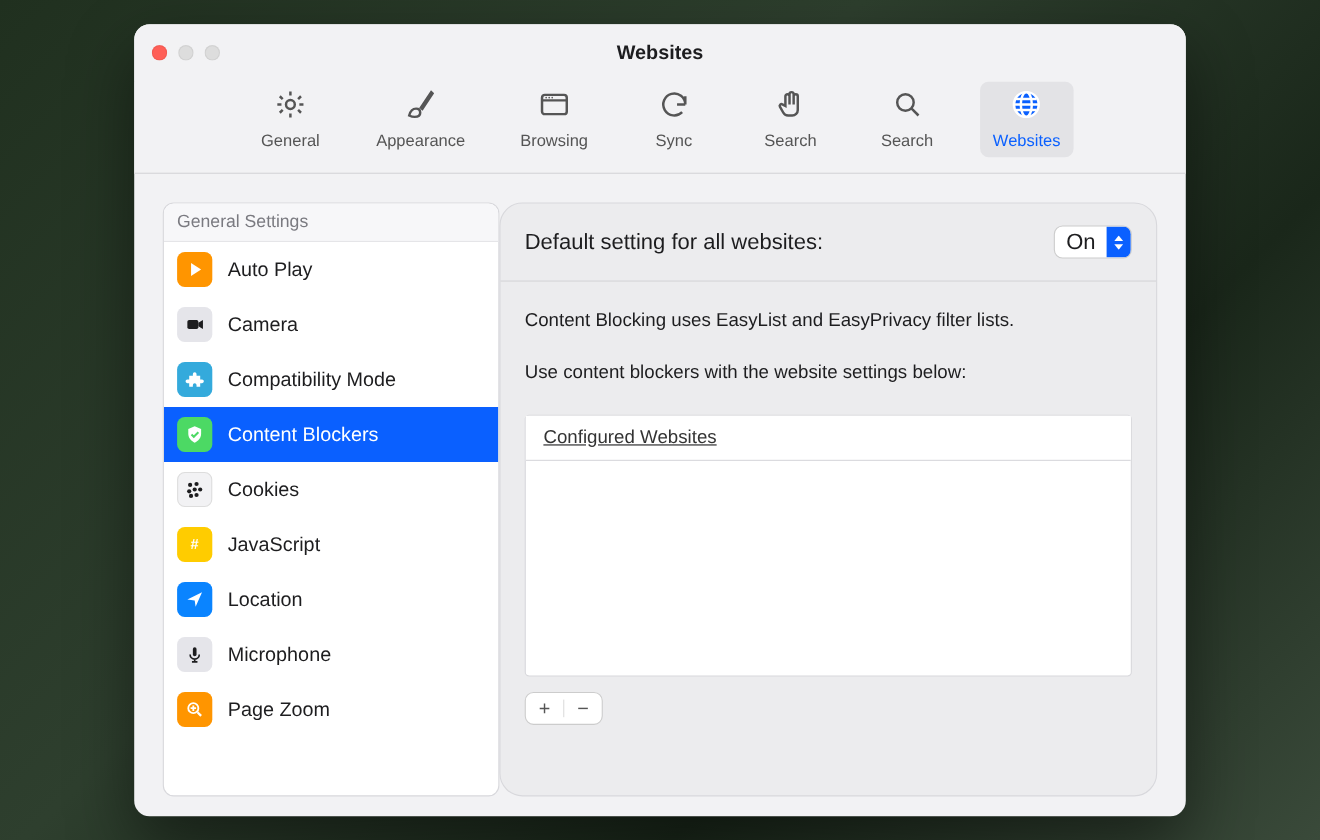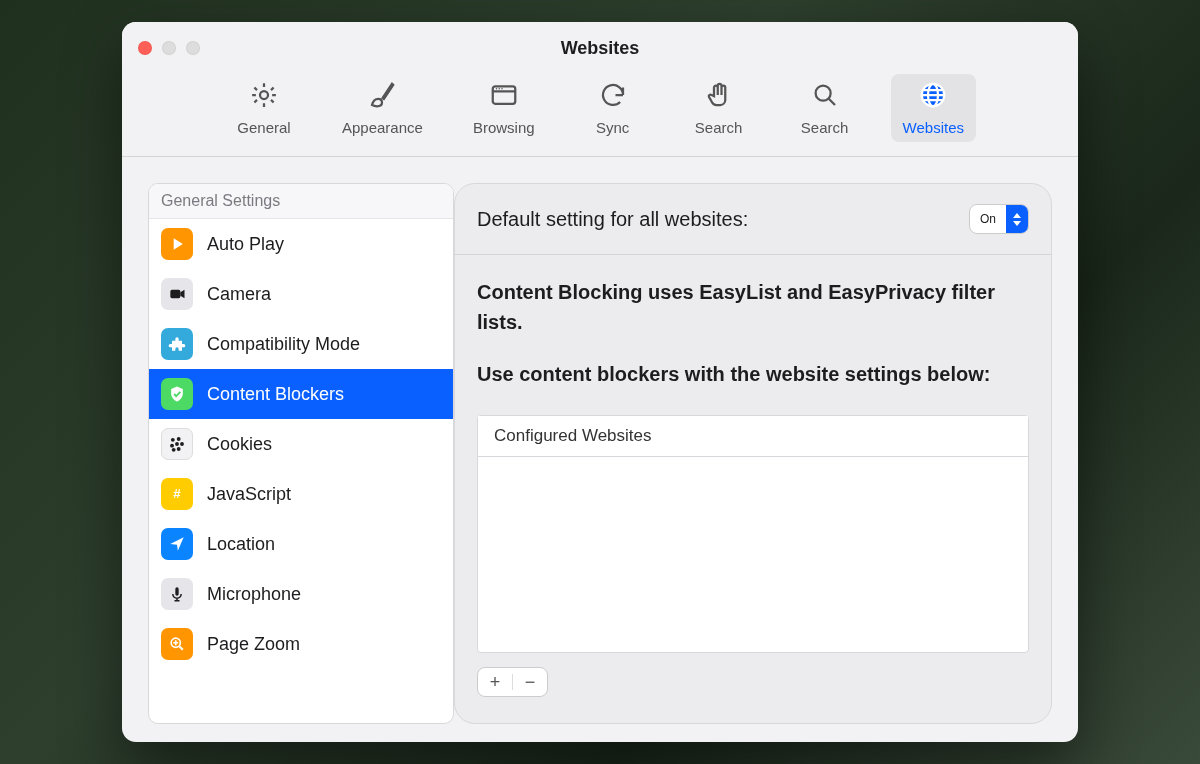--- a/index.html
+++ b/index.html
@@ -117,36 +117,37 @@
     padding: 20px 22px;
     border-bottom: 1px solid #d4d4d7;
     font-size: 20px;
   }
   .select {
     display: flex; align-items: center;
     background: #fff; border: 1px solid #ccc;
     border-radius: 8px; overflow: hidden;
     height: 30px;
   }
-  .sel-label { padding: 0 10px; font-size: 12px; }
+  .sel-label { padding: 0 10px; font-size: 20px; }
   .sel-arrows {
     width: 22px; height: 100%;
     background: #0a60ff;
     display: flex; flex-direction: column; align-items: center; justify-content: center;
     gap: 1px;
   }
   .sel-arrows svg { width: 10px; height: 6px; display:block; }
-  .desc { padding: 22px 22px 0 22px; font-size: 20px; line-height: 1.5; font-weight: bold; }
+  .desc { padding: 22px 22px 0 22px; font-size: 17px; line-height: 1.5; }
   .desc p { margin-bottom: 22px; }
   .table {
     margin: 4px 22px 14px 22px;
     background: #fff;
     border: 1px solid #d8d8dc;
     border-radius: 4px;
     height: 238px;
+    text-decoration: underline;
   }
   .thead {
     padding: 10px 16px;
     font-size: 17px;
     border-bottom: 1px solid #d8d8dc;
     background: #fff;
     color: #333;
   }
   .footer {
     display: flex; align-items: center; gap: 0;

